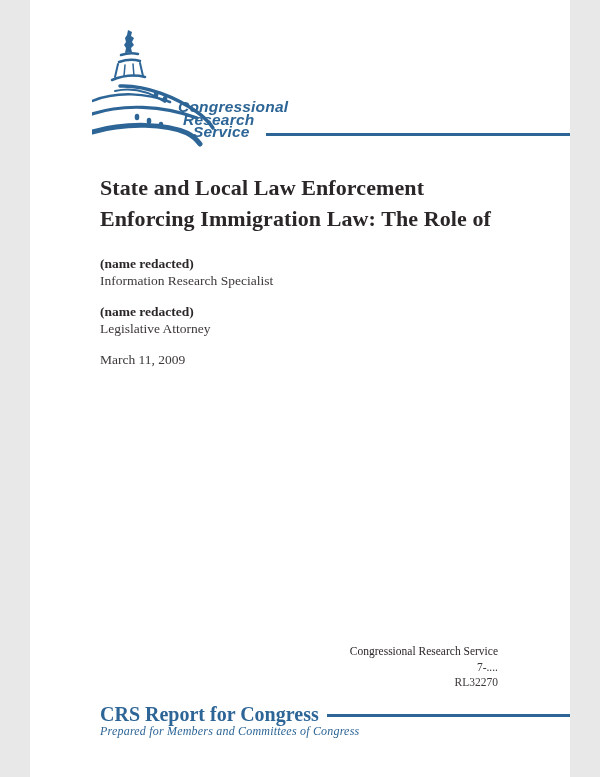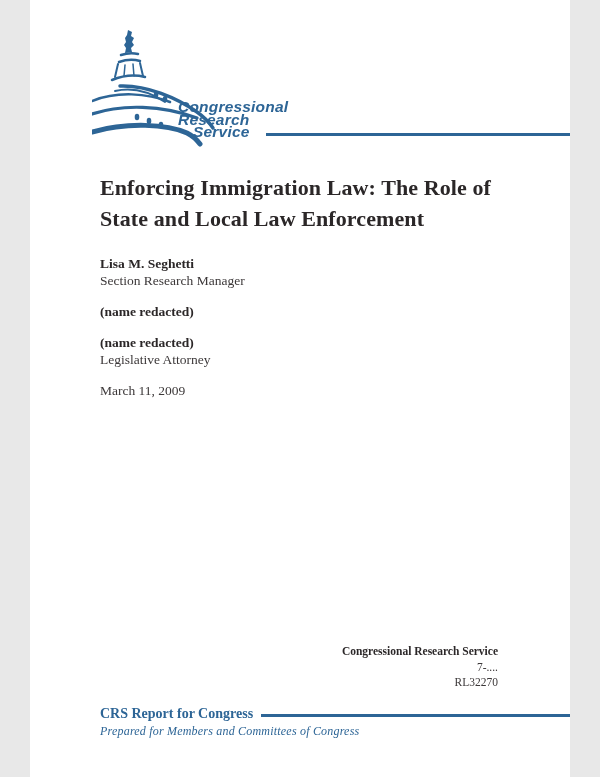--- a/index.html
+++ b/index.html
@@ -35,21 +35,21 @@
     top: 101px;
     font-family: "Liberation Sans", sans-serif;
     font-weight: bold;
     font-style: italic;
     font-size: 15.5px;
     line-height: 12.5px;
     color: var(--brand_blue);
     letter-spacing: 0.2px;
     white-space: nowrap;
   }
-  .logo-wordmark .l2 { }
+  .logo-wordmark .l2 { margin-left: 5px; }
   .logo-wordmark .l3 { margin-left: 15px; }
   .rule-top {
     position: absolute;
     left: 236px;
     top: 133px;
     width: 304px;
     height: 3px;
     background: var(--brand_blue);
   }
 
@@ -82,33 +82,33 @@
   
   .footer-right {
     position: absolute;
     right: 72px;
     top: 644px;
     text-align: right;
     font-size: 11.5px;
     line-height: 15.5px;
     color: var(--body_text);
   }
-  .footer-right .publisher { font-weight: bold; color: var(--title_text); }
+  .footer-right .publisher { font-weight: normal; color: var(--title_text); }
 
   
   .footer-banner-row {
     position: absolute;
     left: 70px;
     top: 705px;
     width: 470px;
     display: flex;
     align-items: center;
   }
   .footer-banner {
-    font-size: 14px;
+    font-size: 20px;
     font-weight: bold;
     color: var(--brand_blue);
     white-space: nowrap;
     line-height: 18px;
   }
   .rule-bottom {
     flex: 1;
     height: 3px;
     margin-left: 8px;
     margin-top: 2px;
@@ -158,31 +158,28 @@
 
   <div class="logo-wordmark">
     <div class="l1">Congressional</div>
     <div class="l2">Research</div>
     <div class="l3">Service</div>
   </div>
 
   <div class="rule-top"></div>
 
   <div class="report-title">
+    <div>State and Local Law Enforcement</div>
     <div>Enforcing Immigration Law: The Role of</div>
-    <div>State and Local Law Enforcement</div>
   </div>
 
   <div class="authors">
     <div class="author-group">
-      <div class="author-name">Lisa M. Seghetti</div>
-      <div class="author-role">Section Research Manager</div>
-    </div>
-    <div class="author-group">
       <div class="author-name">(name redacted)</div>
+      <div class="author-role">Information Research Specialist</div>
     </div>
     <div class="author-group">
       <div class="author-name">(name redacted)</div>
       <div class="author-role">Legislative Attorney</div>
     </div>
     <div class="report-date">March 11, 2009</div>
   </div>
 
   <div class="footer-right">
     <div class="publisher">Congressional Research Service</div>

